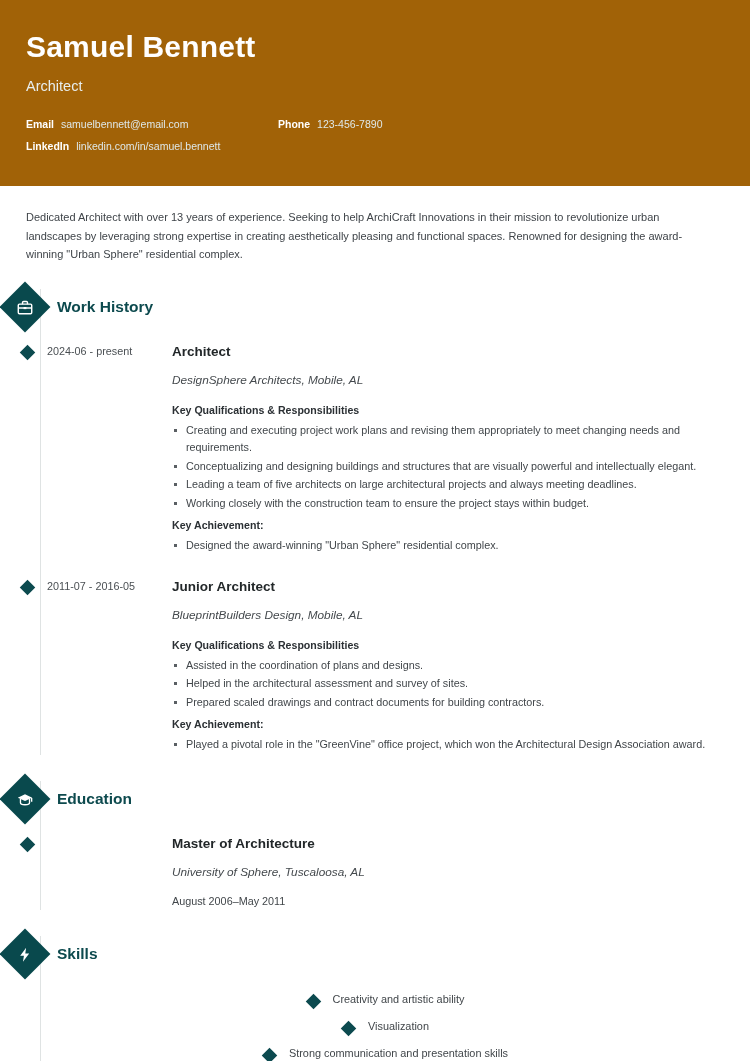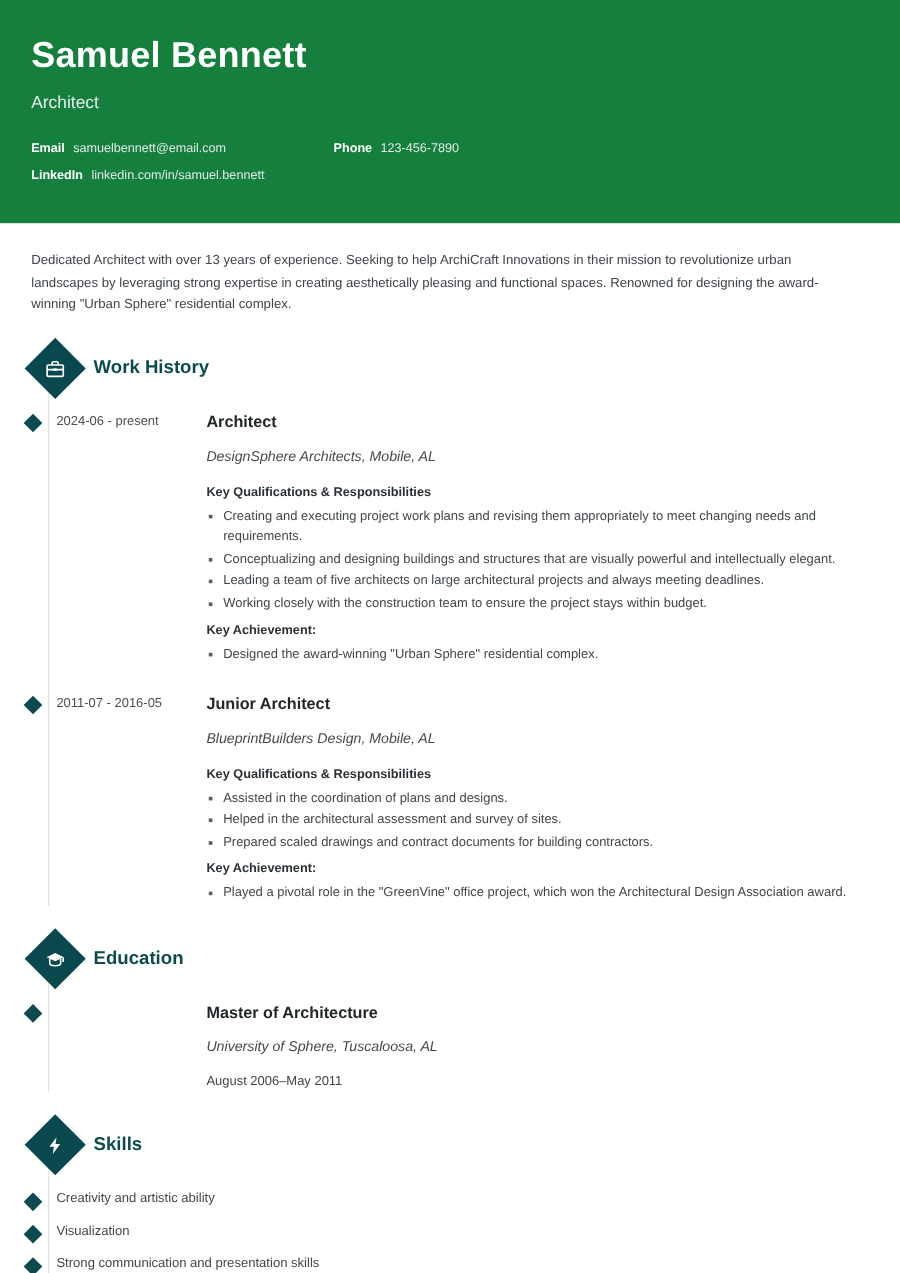--- a/index.html
+++ b/index.html
@@ -14,21 +14,21 @@
 
   .page {
     position: relative;
     width: 750px;
     height: 1061px;
     background: #ffffff;
   }
 
   
   .header {
-    background: #15803d;
+    background: #a16207;
     padding: 28px 26px 24px 26px;
     height: 186px;
   }
   .full-name {
     color: #ffffff;
     font-size: 30px;
     font-weight: bold;
     letter-spacing: 0.2px;
     line-height: 38px;
   }
@@ -83,21 +83,21 @@
     bottom: 0;
     width: 1px;
     background: #dfe3e3;
     z-index: 0;
   }
 
   .section-head {
     position: relative;
     display: flex;
     align-items: center;
-    padding-left: 28px;
+    padding-left: 7px;
     z-index: 2;
   }
   .sec-diamond {
     width: 36px;
     height: 36px;
     background: #09494d;
     transform: rotate(45deg);
     display: flex;
     align-items: center;
     justify-content: center;
@@ -212,20 +212,21 @@
   }
 
   
   .skill-row {
     position: relative;
     display: flex;
     align-items: center;
     padding-left: 22px;
     height: 27px;
     z-index: 2;
+    justify-content: center;
   }
   .skill-label {
     color: #41464a;
     font-size: 10.9px;
     margin-left: 14px;
     line-height: 16px;
   }
 
   .sp-work  { margin-top: 25px; }
   .sp-entry1 { margin-top: 18px; }

